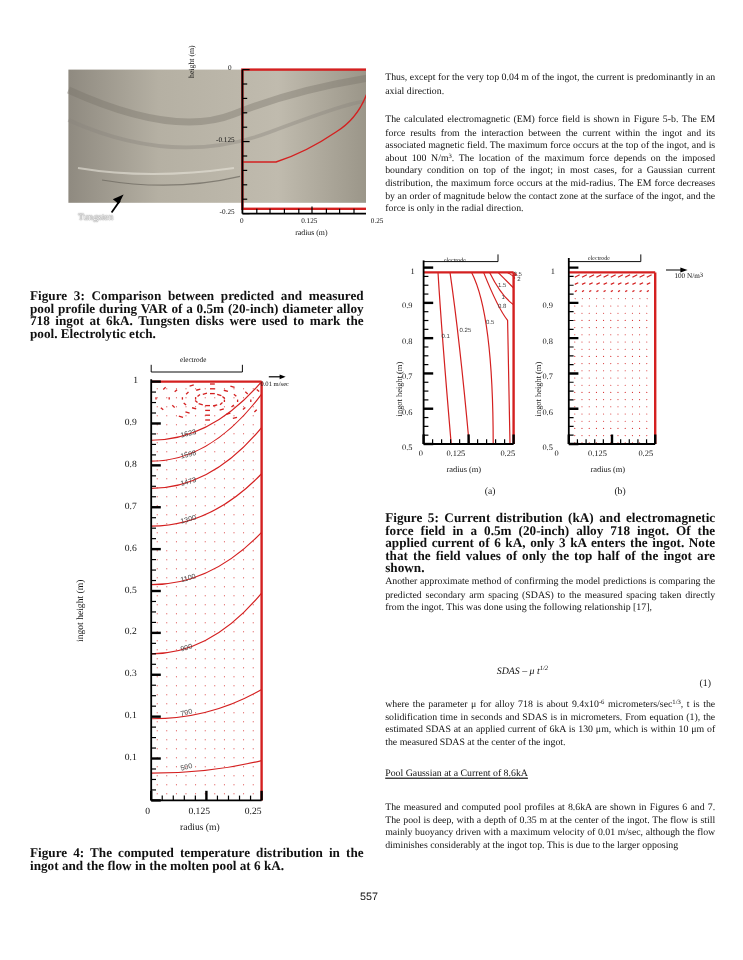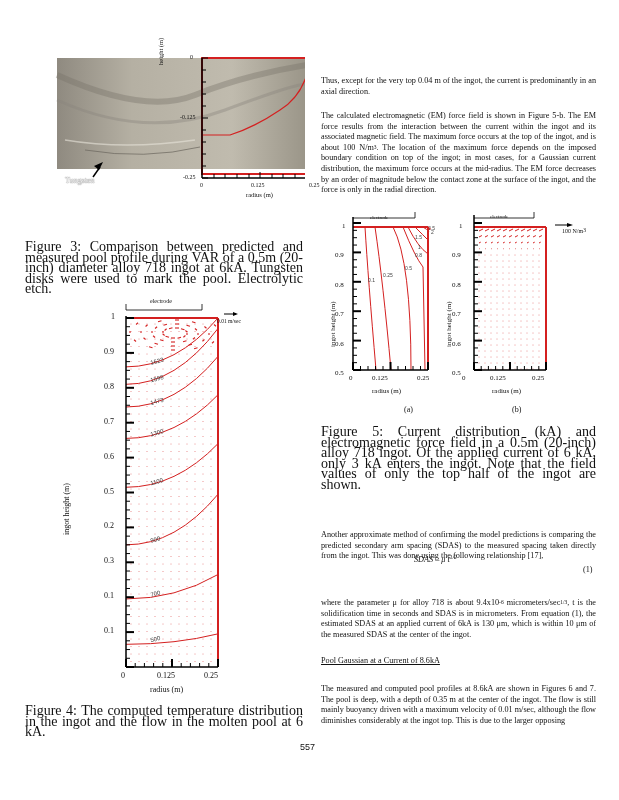--- a/index.html
+++ b/index.html
@@ -1,19 +1,19 @@
 <!DOCTYPE html>
 <html><head>
 <meta charset="utf-8">
 <style>
   html,body{margin:0;padding:0;background:#fff;}
   body{width:619px;height:800px;position:relative;overflow:hidden;font-family:"Liberation Serif","DejaVu Serif",serif;color:#111;}
   .abs{position:absolute;}
-  .txt{font-size:8.2px;line-height:10.6px;text-align:justify;margin-top:16px;}
-  .cap{font-size:14px;line-height:10.6px;text-align:justify;}
+  .txt{font-size:8.2px;line-height:10.6px;text-align:justify;}
+  .cap{font-size:11px;line-height:10.6px;text-align:justify;font-weight:bold;}
   .fig{position:absolute;}
   .fig svg{display:block;}
   .eq{font-style:italic;font-size:8.2px;}
   .ul{text-decoration:underline;}
   .pagenum{font-family:"Liberation Sans","DejaVu Sans",sans-serif;font-size:9px;}
   sup{font-size:5.5px;vertical-align:top;position:relative;top:-1px;}
 </style>
 </head>
 <body>
 
@@ -1127,21 +1127,21 @@
     </div>
   <div class="abs" style="left:152px;top:164px;font-size:7px;">0</div>
   <div class="abs" style="left:180px;top:164px;font-size:7px;">0.125</div>
   <div class="abs" style="left:222px;top:164px;font-size:7px;">0.25</div>
   <div class="abs" style="left:182px;top:177px;font-size:7px;">radius (m)</div>
   <div class="abs" style="left:202px;top:195px;font-size:8px;">(b)</div>
 </div>
 
 <div class="abs cap" style="left:321px;top:427px;width:275px;">Figure 5: Current distribution (kA) and electromagnetic force field in a 0.5m (20-inch) alloy 718 ingot. Of the applied current of 6 kA, only 3 kA enters the ingot. Note that the field values of only the top half of the ingot are shown.</div>
 
-<div class="abs txt" style="left:321px;top:514px;width:275px;">Another approximate method of confirming the model predictions is comparing the predicted secondary arm spacing (SDAS) to the measured spacing taken directly from the ingot. This was done using the following relationship [17],</div>
+<div class="abs txt" style="left:321px;top:480px;width:275px;">Another approximate method of confirming the model predictions is comparing the predicted secondary arm spacing (SDAS) to the measured spacing taken directly from the ingot. This was done using the following relationship [17],</div>
 
 <div class="abs eq" style="left:414px;top:555px;white-space:nowrap;">
   <span>SDAS – μ t</span><sup>1/2</sup>
 </div>
 <div class="abs" style="left:583px;top:565px;font-size:8.2px;">(1)</div>
 
 <div class="abs txt" style="left:321px;top:582px;width:275px;">
   <span>where the parameter μ for alloy 718 is about 9.4x10</span><sup>-6</sup><span> micrometers/sec</span><sup>1/3</sup><span>, t is the solidification time in seconds and SDAS is in micrometers. From equation (1), the estimated SDAS at an applied current of 6kA is 130 μm, which is within 10 μm of the measured SDAS at the center of the ingot.</span>
 </div>
 

